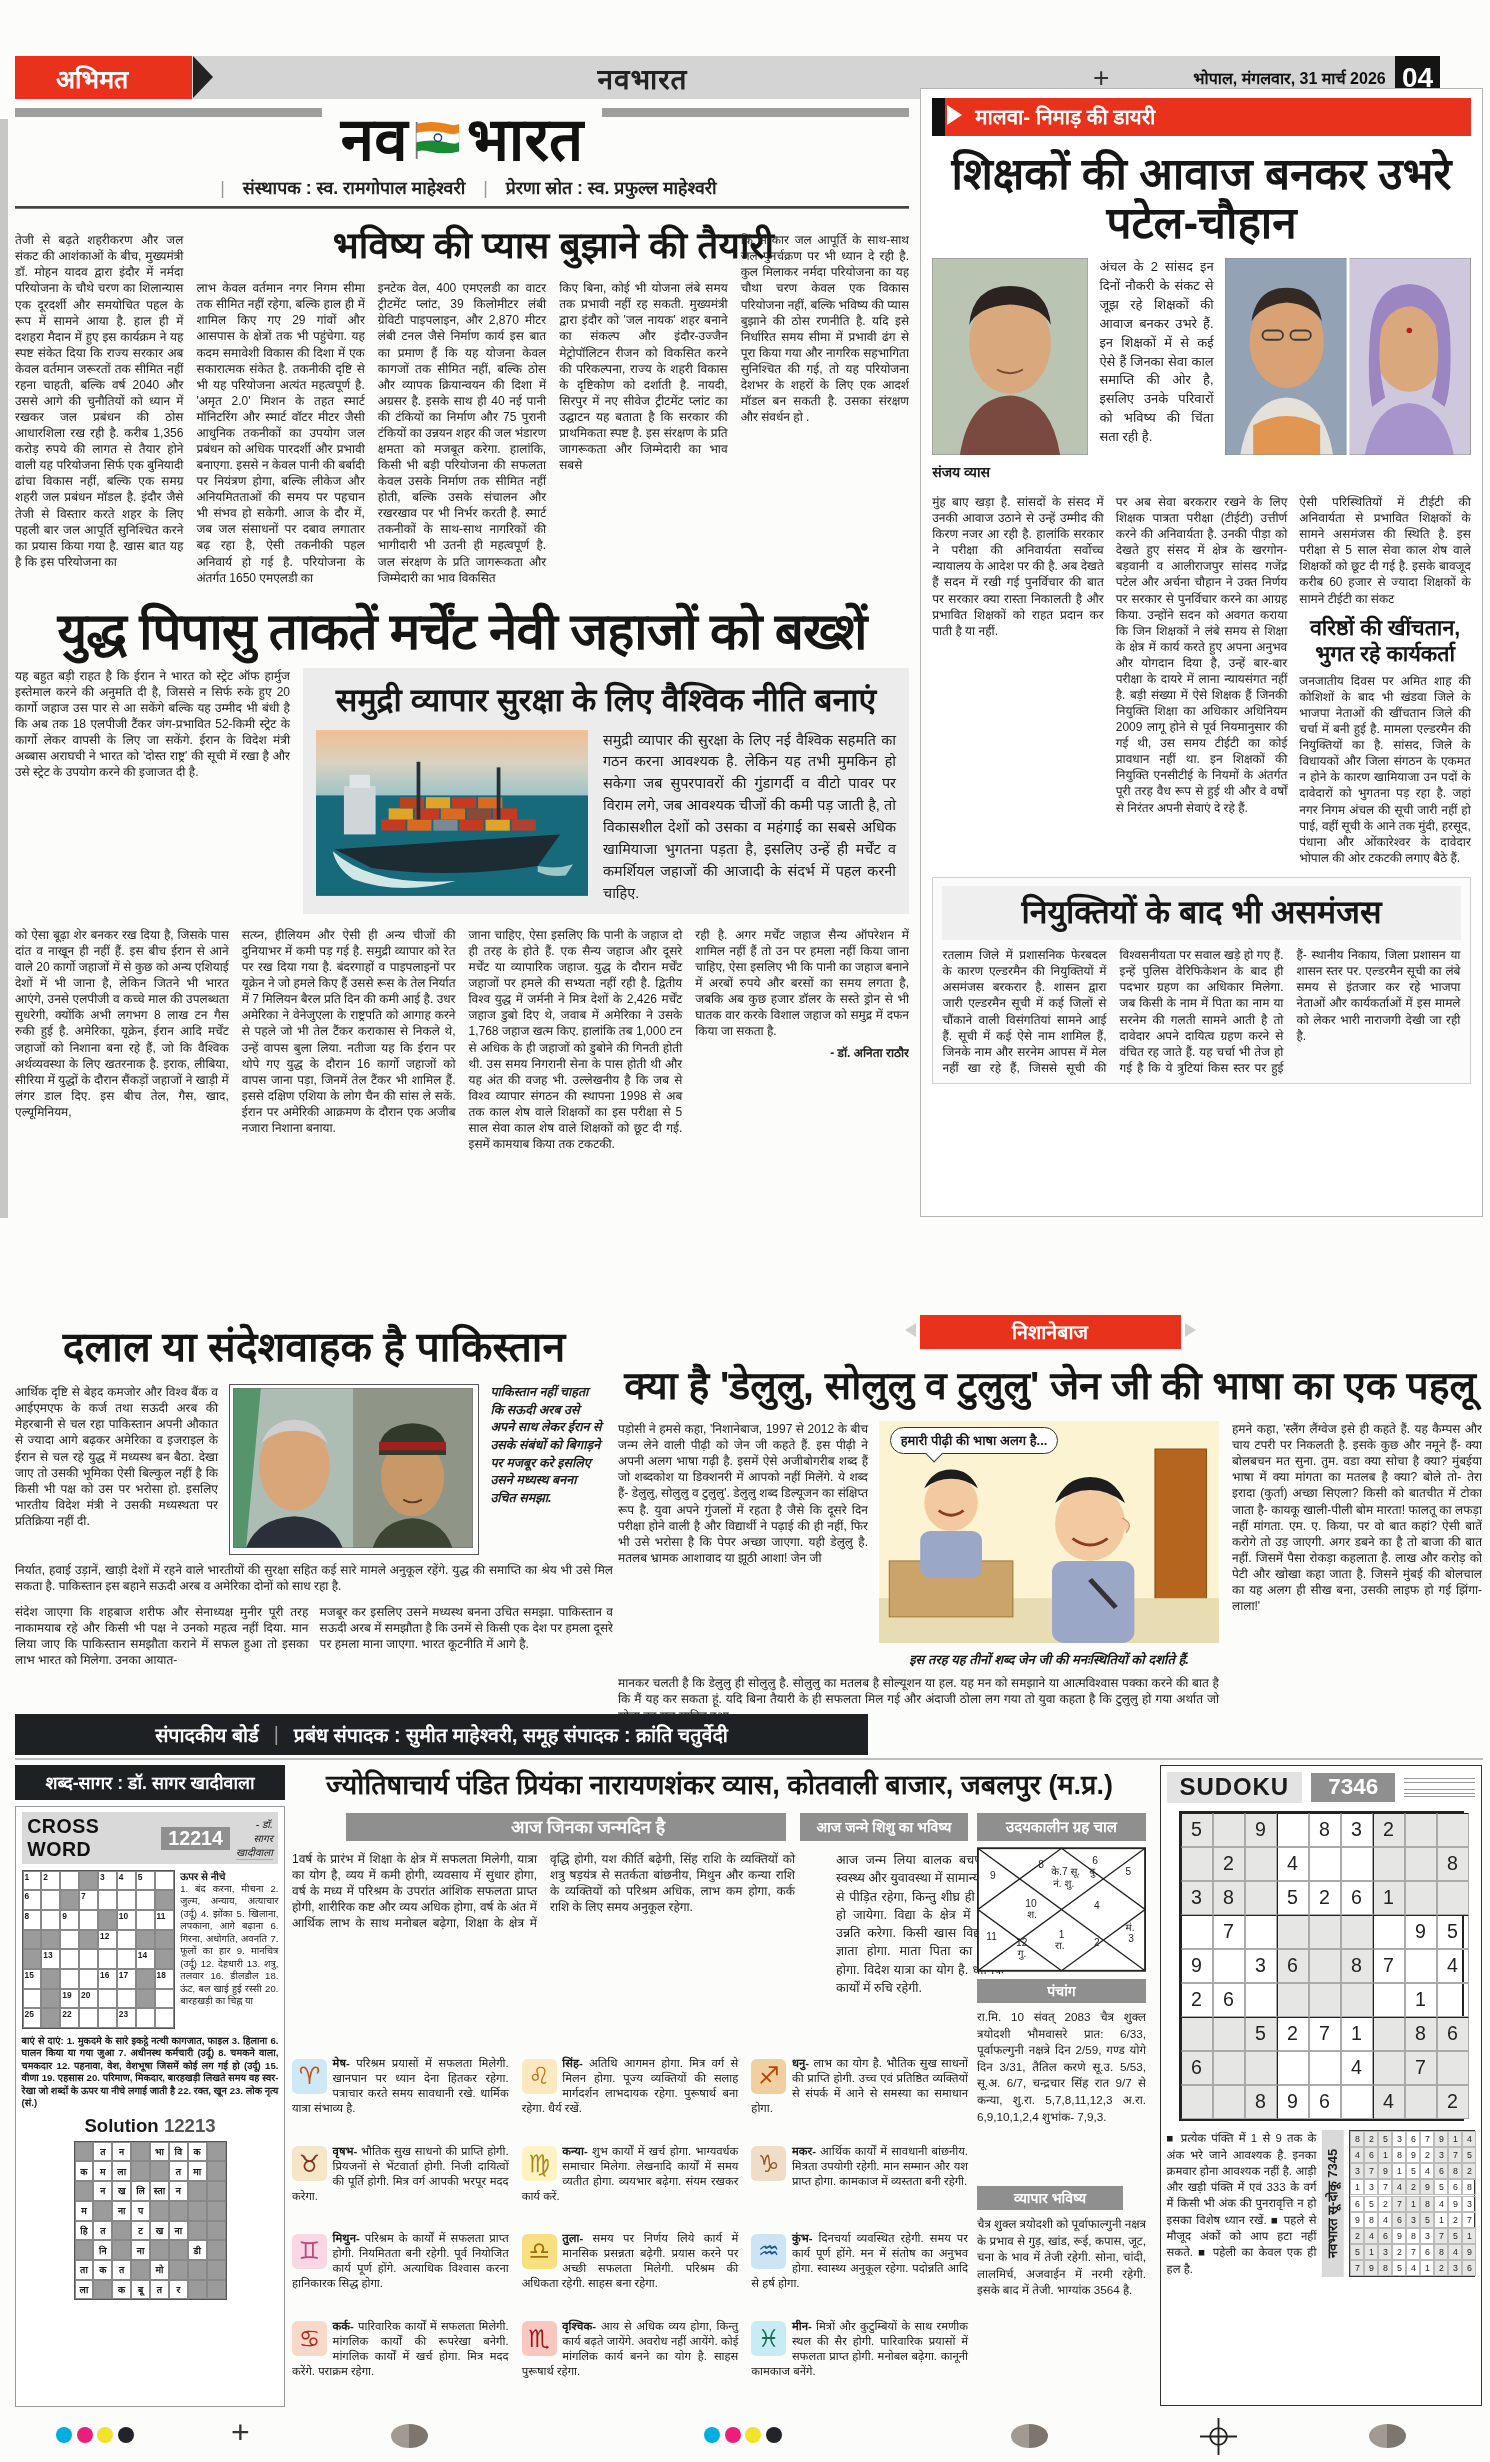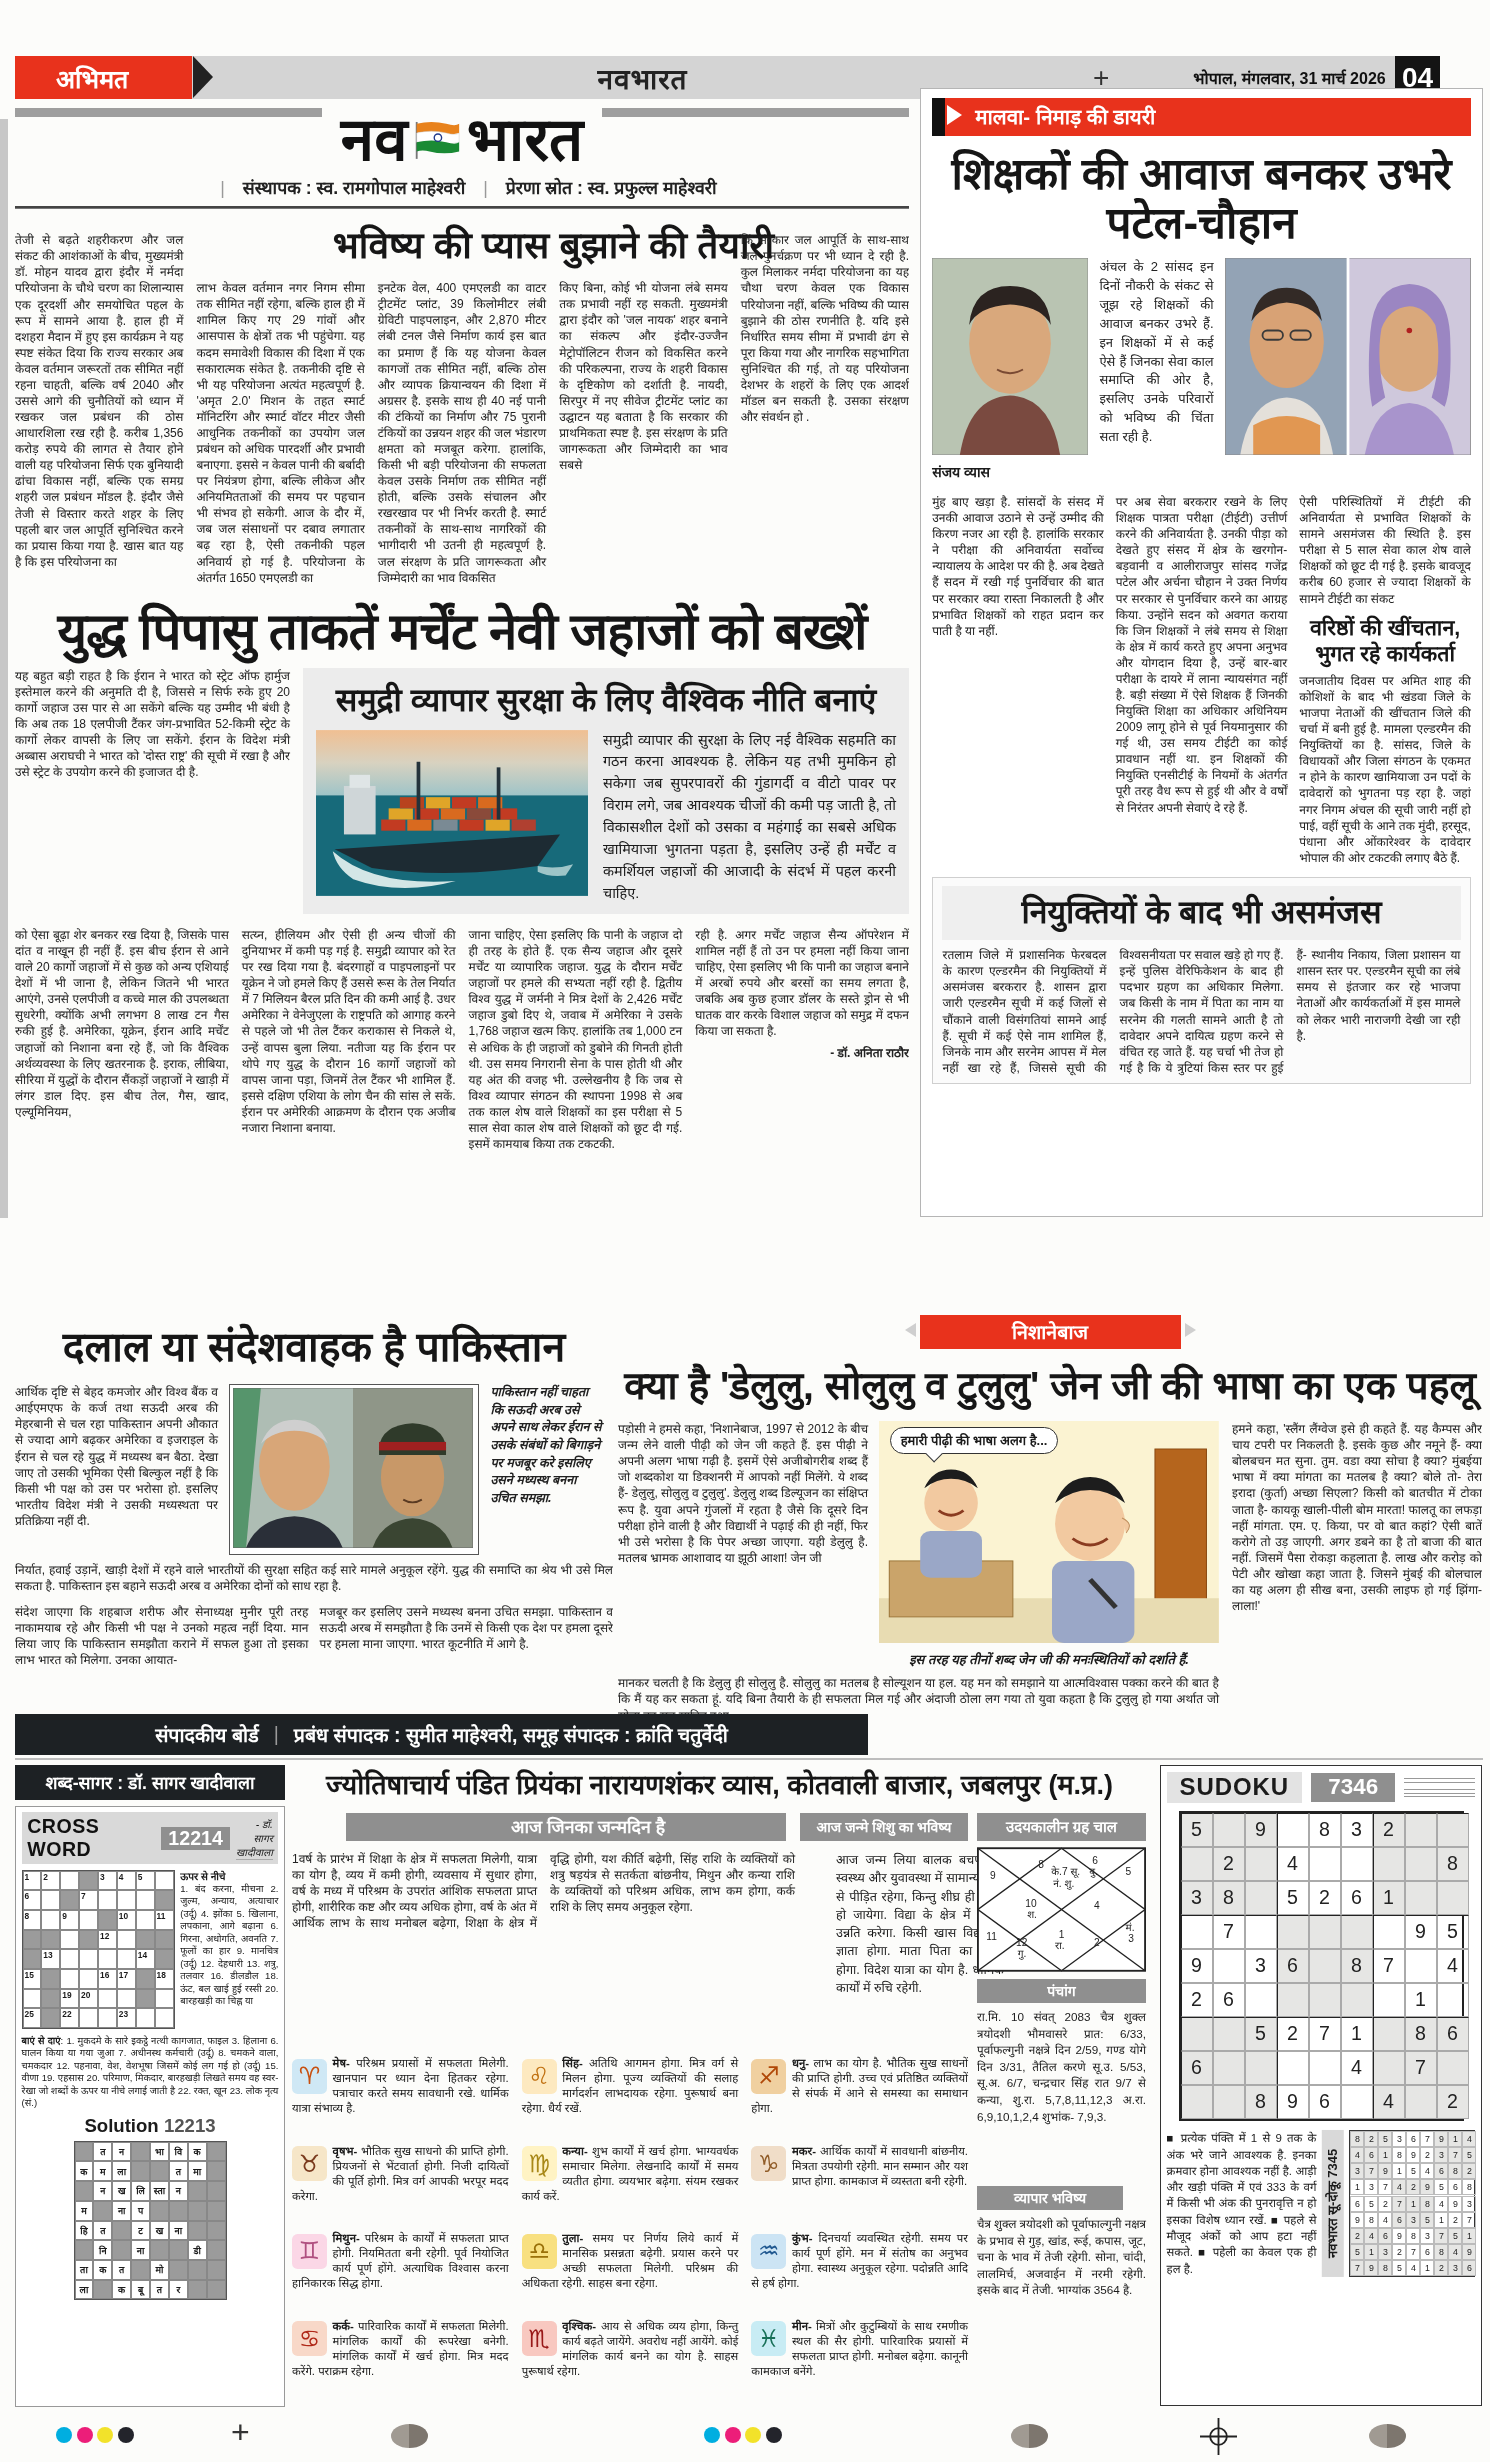--- a/index.html
+++ b/index.html
@@ -109,21 +109,21 @@
   .cwnum{background:#8f8f8f;color:#fff;font-weight:800;font-size:19.6px;padding:0 7.5px;}
   .cwby{font-style:italic;font-size:10.2px;flex:1;text-align:right;border-bottom:0.9px solid #aaa;}
   .cwmain{display:flex;gap:5.6px;margin-top:5.6px;}
   .cwgrid{display:grid;width:153px;flex:none;border:0.9px solid #555;}
   .cwc{position:relative;height:17.7px;border:0.9px solid #888;background:#fff;font-size:9.3px;}
   .cwc span{position:absolute;left:0.9px;top:0;font-weight:bold;font-size:8.4px;}
   .cwc.blk{background:#9b9b9b;}
   .cwc.sol{display:flex;align-items:center;justify-content:center;font-size:9.3px;font-weight:bold;}
   .cwclues{flex:1;font-size:9.6px;line-height:1.3;text-align:justify;}
   .cwclues b{display:block;font-size:10.2px;}
-  .cw-across{font-size:9.6px;line-height:1.3;text-align:justify;margin-top:5.6px;}
+  .cw-across{font-size:9.6px;line-height:1.3;text-align:justify;margin-top:5.6px;font-weight:bold;}
   .solhead{font-size:18.6px;font-weight:800;margin:5.6px 0 3.7px;text-align:center;}
   .solhead i{font-style:normal;color:#555;}
   
   .astro{position:absolute;left:292px;top:1765px;width:855px;height:641px;}
   .astro-head{position:absolute;left:0;top:0;width:100%;font-size:27px;}
   .bar-janm{position:absolute;left:54px;top:48px;width:440px;height:28px;font-size:17.7px;line-height:28px;padding-left:44px;}
   .bar-shishu{position:absolute;left:508px;top:48px;width:168px;height:28px;font-size:14px;line-height:28px;}
   .bar-grah{position:absolute;left:685px;top:48px;width:169px;height:28px;font-size:15px;line-height:28px;}
   .janm-text{position:absolute;left:0;top:86px;width:503px;height:197px;column-count:2;column-gap:13px;}
   .shishu-text{position:absolute;left:508px;top:86px;width:168px;height:447px;font-size:12.6px;line-height:1.45;text-align:justify;margin-left:36px;}

